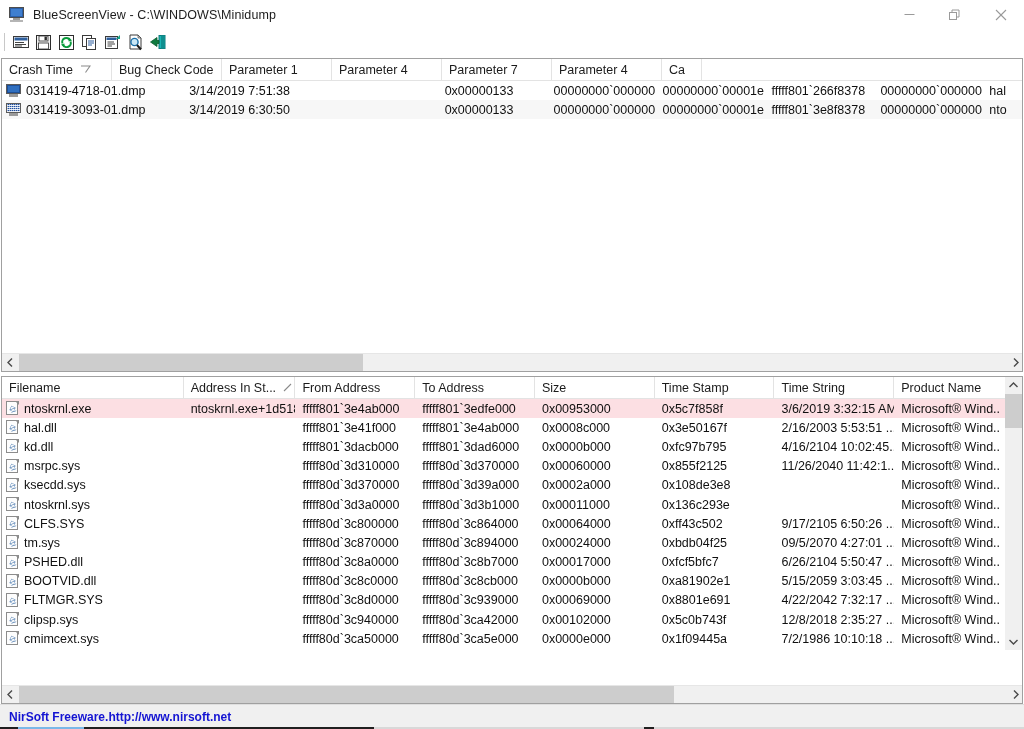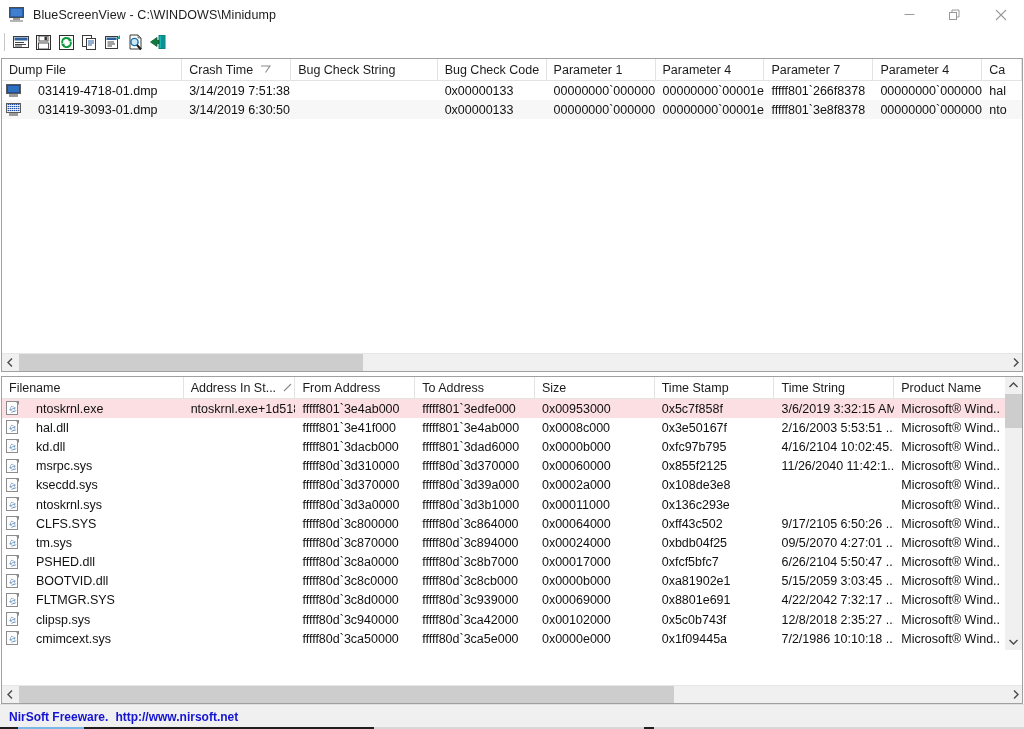--- a/index.html
+++ b/index.html
@@ -196,21 +196,21 @@
     font-size: 12.5px;
     color: #101010;
     padding-left: 7px;
     box-sizing: border-box;
     overflow: hidden;
     white-space: nowrap;
     text-overflow: clip;
     display: flex;
     align-items: center;
   }
-  .cell.first { padding-left: 4px; gap: 17px; }
+  .cell.first { padding-left: 4px; gap: 5px; }
 
   
   .ico-bsod, .ico-mon {
     width: 15px; height: 13px;
     position: relative;
     flex: 0 0 auto;
   }
   .ico-mon .s {
     position: absolute; left:0; top:0;
     width: 15px; height: 10px;
@@ -451,33 +451,27 @@
         <rect x="9" y="1.5" width="6" height="13" fill="#19b5b5" stroke="#0d7a7a"></rect>
         <rect x="11" y="1.5" width="4" height="13" fill="#0f8f8f"></rect>
         <polygon points="0.5,8 7,3.5 7,6.5 9,6.5 9,9.5 7,9.5 7,12.5" fill="#0f7a3f" stroke="#0a5a2d" stroke-width="0.8"></polygon>
       </svg>
     </div>
   </div>
 
   <div class="panel panel-top">
 
     <div class="grid-header">
-      <div class="hcell" style="width:182px">
-        <span>Dump File</span>
-      </div>
       <div class="hcell" style="width:110px">
         <span>Crash Time</span>
         <span class="sort-desc">
           <svg width="11" height="9" viewBox="0 0 11 9">
               <polyline points="1,1 10,1 5.5,7.5" fill="none" stroke="#8a8a8a" stroke-width="1.1"></polyline>
             </svg>
         </span>
-      </div>
-      <div class="hcell" style="width:148px">
-        <span>Bug Check String</span>
       </div>
       <div class="hcell" style="width:110px">
         <span>Bug Check Code</span>
       </div>
       <div class="hcell" style="width:110px">
         <span>Parameter 1</span>
       </div>
       <div class="hcell" style="width:110px">
         <span>Parameter 4</span>
       </div>
@@ -862,21 +856,21 @@
       </div>
       <div class="sb-arrow">
         <svg width="7" height="9" viewBox="0 0 7 9">
             <polyline points="2,0.5 6,4.5 2,8.5" fill="none" stroke="#4a4a4a" stroke-width="1.4"></polyline>
           </svg>
       </div>
     </div>
   </div>
 
   <div class="statusbar">
-    <div class="status-seg" style="width:420px;gap:7px;padding-left:9px">
+    <div class="status-seg" style="width:420px;padding-left:9px">
       <span class="status-link">NirSoft Freeware.</span>
       <span class="status-link">http://www.nirsoft.net</span>
     </div>
   </div>
 
   <div class="taskbar">
     <div class="tb-seg" style="width:18px;background:#1f1f1f"></div>
     <div class="tb-seg" style="width:66px;background:#7ab8e8"></div>
     <div class="tb-seg" style="width:290px;background:#1f1f1f"></div>
     <div class="tb-seg" style="width:270px;background:#d8d8d8"></div>

